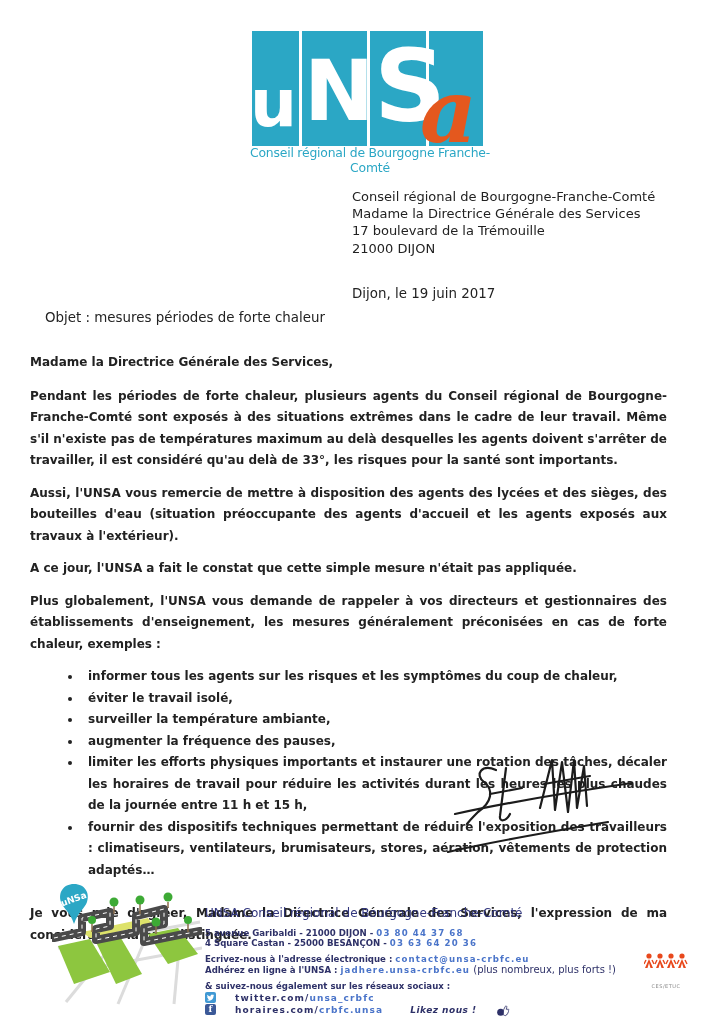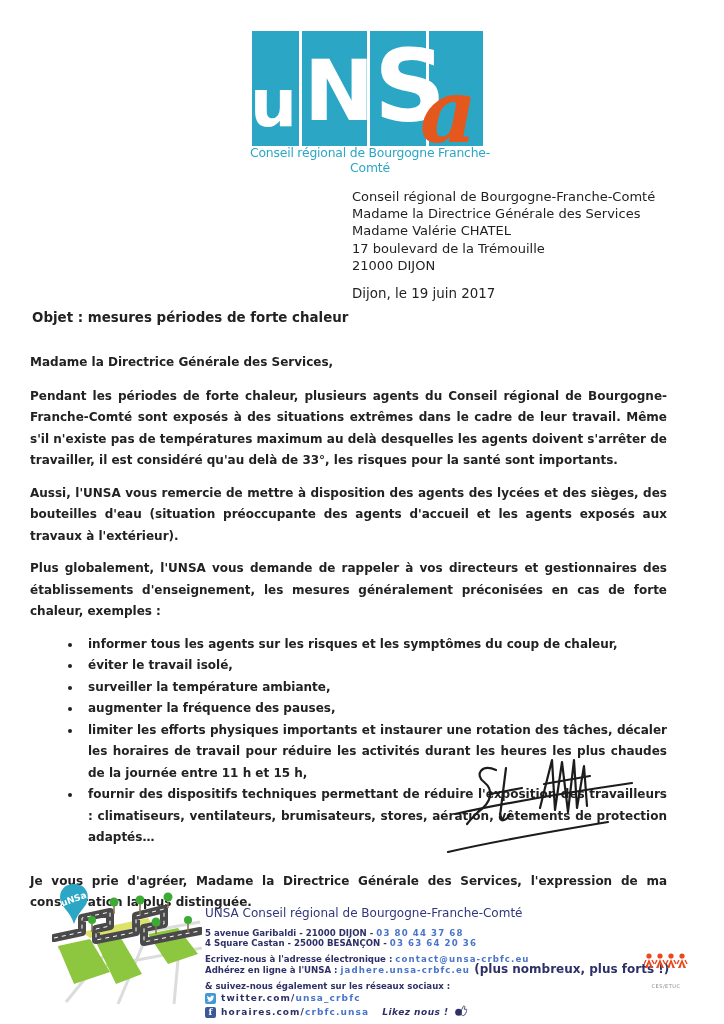--- a/index.html
+++ b/index.html
@@ -25,38 +25,38 @@
     left:168px;top:36px;font-size:88px;color:var(--orange);
     font-family:"DejaVu Serif","Liberation Serif",serif;font-style:italic;font-weight:bold;
   }
   .logo-caption{
     position:absolute;top:145px;left:240px;width:260px;text-align:center;
     font-size:12.4px;font-weight:normal;color:var(--teal);letter-spacing:-0.2px;
   }
   
   .recipient{position:absolute;left:352px;top:188px;font-size:13px;line-height:17.2px;}
   .dateline{position:absolute;left:352px;top:286px;font-size:13.4px;text-align:right;}
-  .subject{position:absolute;left:32px;top:310px;font-size:13.4px;font-weight:bold;}
+  .subject{position:absolute;left:45px;top:310px;font-size:13.4px;}
   
   .content{position:absolute;left:30px;top:352px;width:637px;font-size:12px;line-height:21.5px;font-weight:bold;}
   .content p{margin:0 0 11px 0;text-align:justify;}
   .content p.salutation{text-align:left;margin-bottom:12px;}
   .content ul{margin:0 0 22px 0;padding:0 0 0 52px;list-style:disc outside;}
   .content li{text-align:justify;padding-left:6px;}
   .signoff{position:absolute;left:420px;top:736px;font-size:13.4px;}
   .signature{position:absolute;left:440px;top:750px;}
   
   .footer-illus{position:absolute;left:52px;top:876px;}
   .footer-text{position:absolute;left:205px;top:884px;width:360px;color:#2e3168;}
   .footer-text .title{font-size:12px;font-weight:normal;color:#31367d;margin-bottom:9px;margin-top:22px;}
   .f-line{font-size:8.6px;font-weight:bold;line-height:9.6px;white-space:nowrap;}
   .f-gap{height:7px;}
   .f-link{color:#4a74c9;letter-spacing:1.1px;margin-top:39px;}
-  .f-note{letter-spacing:0;color:#2e3168;font-weight:bold;font-size:12px;}
-  .social-row{display:flex;align-items:flex-end;gap:5px;font-size:9px;font-weight:bold;line-height:12.5px;white-space:nowrap;}
+  .f-note{letter-spacing:0;color:#2e3168;font-weight:normal;font-size:10px;}
+  .social-row{display:flex;align-items:flex-start;gap:19px;font-size:9px;font-weight:bold;line-height:12.5px;white-space:nowrap;}
   .social-row .handle{color:#4a74c9;letter-spacing:1.1px;}
   .social-row .prefix{color:#2e3168;letter-spacing:1.1px;}
   .sq-icon{width:11px;height:11px;border-radius:2px;display:inline-flex;align-items:center;justify-content:center;flex:0 0 auto;}
   .tw{background:#4099d4;}
   .fb{background:#3b5998;color:#fff;font-family:"DejaVu Serif",serif;font-weight:bold;font-size:9px;line-height:11px;}
   .likez{font-style:italic;color:#2e3168;letter-spacing:0.5px;margin-left:8px;}
   .etuc{position:absolute;left:640px;top:952px;width:52px;text-align:center;}
   .etuc .caption{font-size:5px;color:#8a8a8a;letter-spacing:0.5px;margin-top:1px;}
 </style>
 </head>
@@ -74,31 +74,31 @@
     <span class="letter lu">u</span>
     <span class="letter lN">N</span>
     <span class="letter lS">S</span>
     <span class="letter la">a</span>
   </div>
   <div class="logo-caption">Conseil régional de Bourgogne Franche-Comté</div>
 
   <div class="recipient">
     <div>Conseil régional de Bourgogne-Franche-Comté</div>
     <div>Madame la Directrice Générale des Services</div>
-    <div>Madame Valérie CHATEL</div>
     <div>17 boulevard de la Trémouille</div>
     <div>21000 DIJON</div>
   </div>
   <div class="dateline">Dijon, le 19 juin 2017</div>
   <div class="subject">Objet : mesures périodes de forte chaleur</div>
 
   <div class="content">
     <p class="salutation">Madame la Directrice Générale des Services,</p>
     <p>Pendant les périodes de forte chaleur, plusieurs agents du Conseil régional de Bourgogne-Franche-Comté sont exposés à des situations extrêmes dans le cadre de leur travail. Même s'il n'existe pas de températures maximum au delà desquelles les agents doivent s'arrêter de travailler, il est considéré qu'au delà de 33°, les risques pour la santé sont importants.</p>
     <p>Aussi, l'UNSA vous remercie de mettre à disposition des agents des lycées et des sièges, des bouteilles d'eau (situation préoccupante des agents d'accueil et les agents exposés aux travaux à l'extérieur).</p>
+    <p>A ce jour, l'UNSA a fait le constat que cette simple mesure n'était pas appliquée.</p>
     <p>Plus globalement, l'UNSA vous demande de rappeler à vos directeurs et gestionnaires des établissements d'enseignement, les mesures généralement préconisées en cas de forte chaleur, exemples :</p>
     <ul>
       <li>informer tous les agents sur les risques et les symptômes du coup de chaleur,</li>
       <li>éviter le travail isolé,</li>
       <li>surveiller la température ambiante,</li>
       <li>augmenter la fréquence des pauses,</li>
       <li>limiter les efforts physiques importants et instaurer une rotation des tâches, décaler les horaires de travail pour réduire les activités durant les heures les plus chaudes de la journée entre 11 h et 15 h,</li>
       <li>fournir des dispositifs techniques permettant de réduire l'exposition des travailleurs : climatiseurs, ventilateurs, brumisateurs, stores, aération, vêtements de protection adaptés…</li>
     </ul>
     <p>Je vous prie d'agréer, Madame la Directrice Générale des Services, l'expression de ma considération la plus distinguée.</p>

